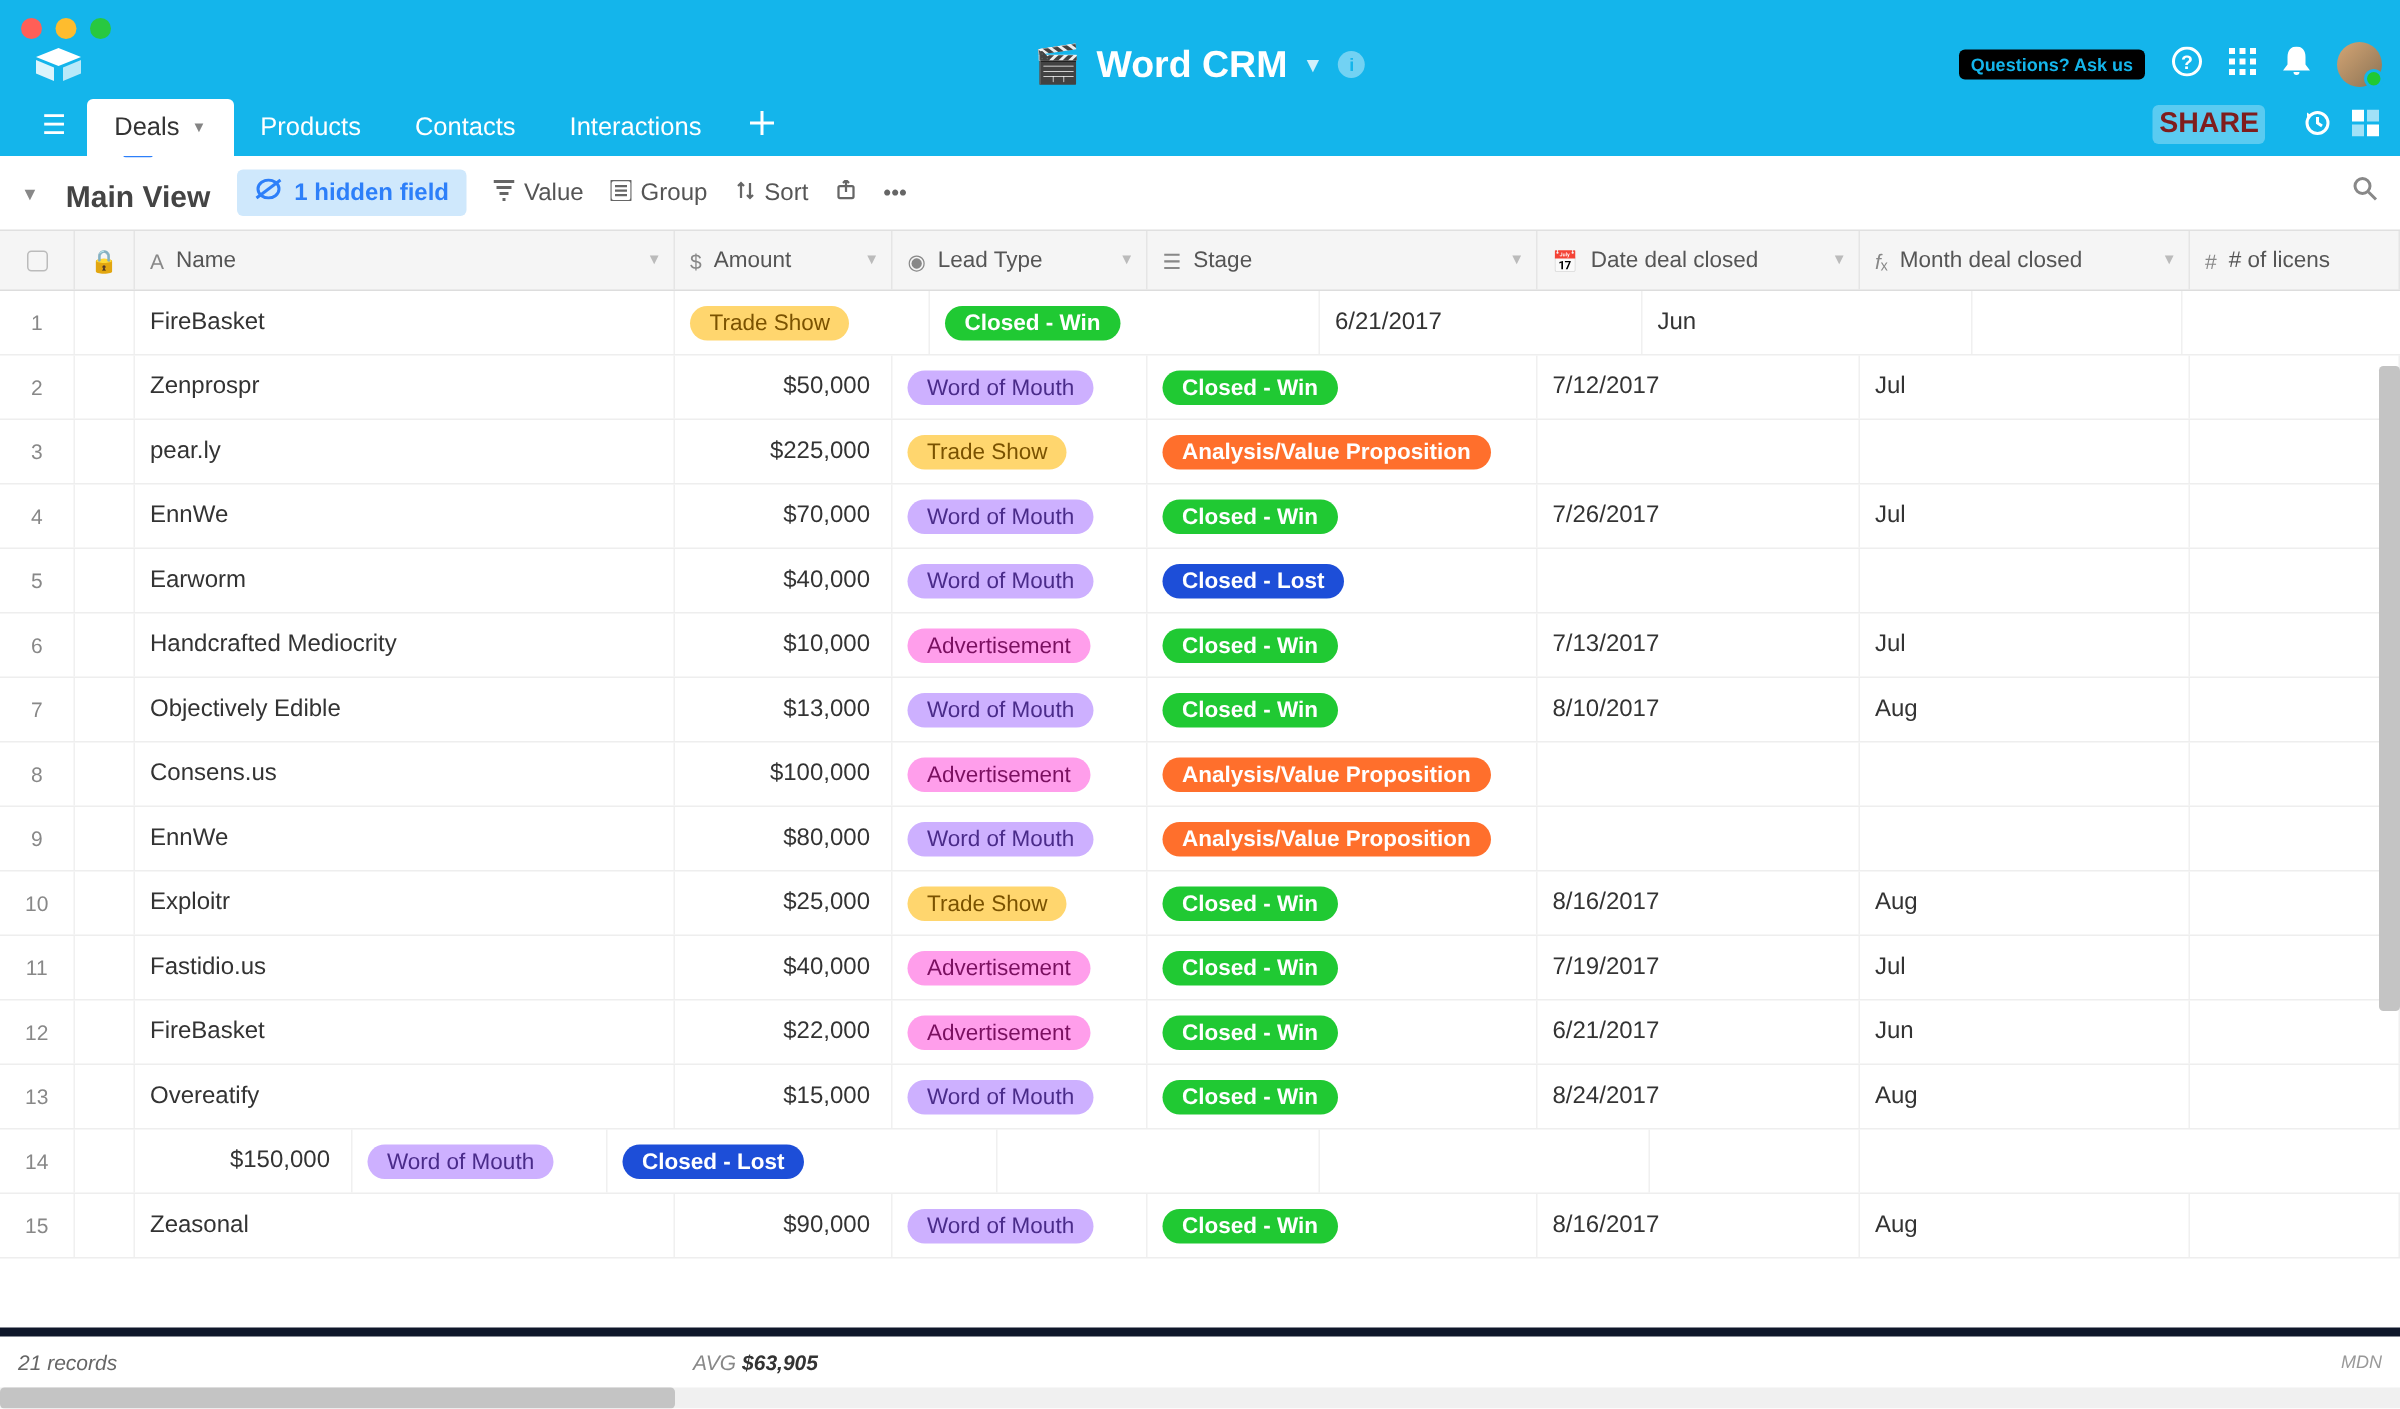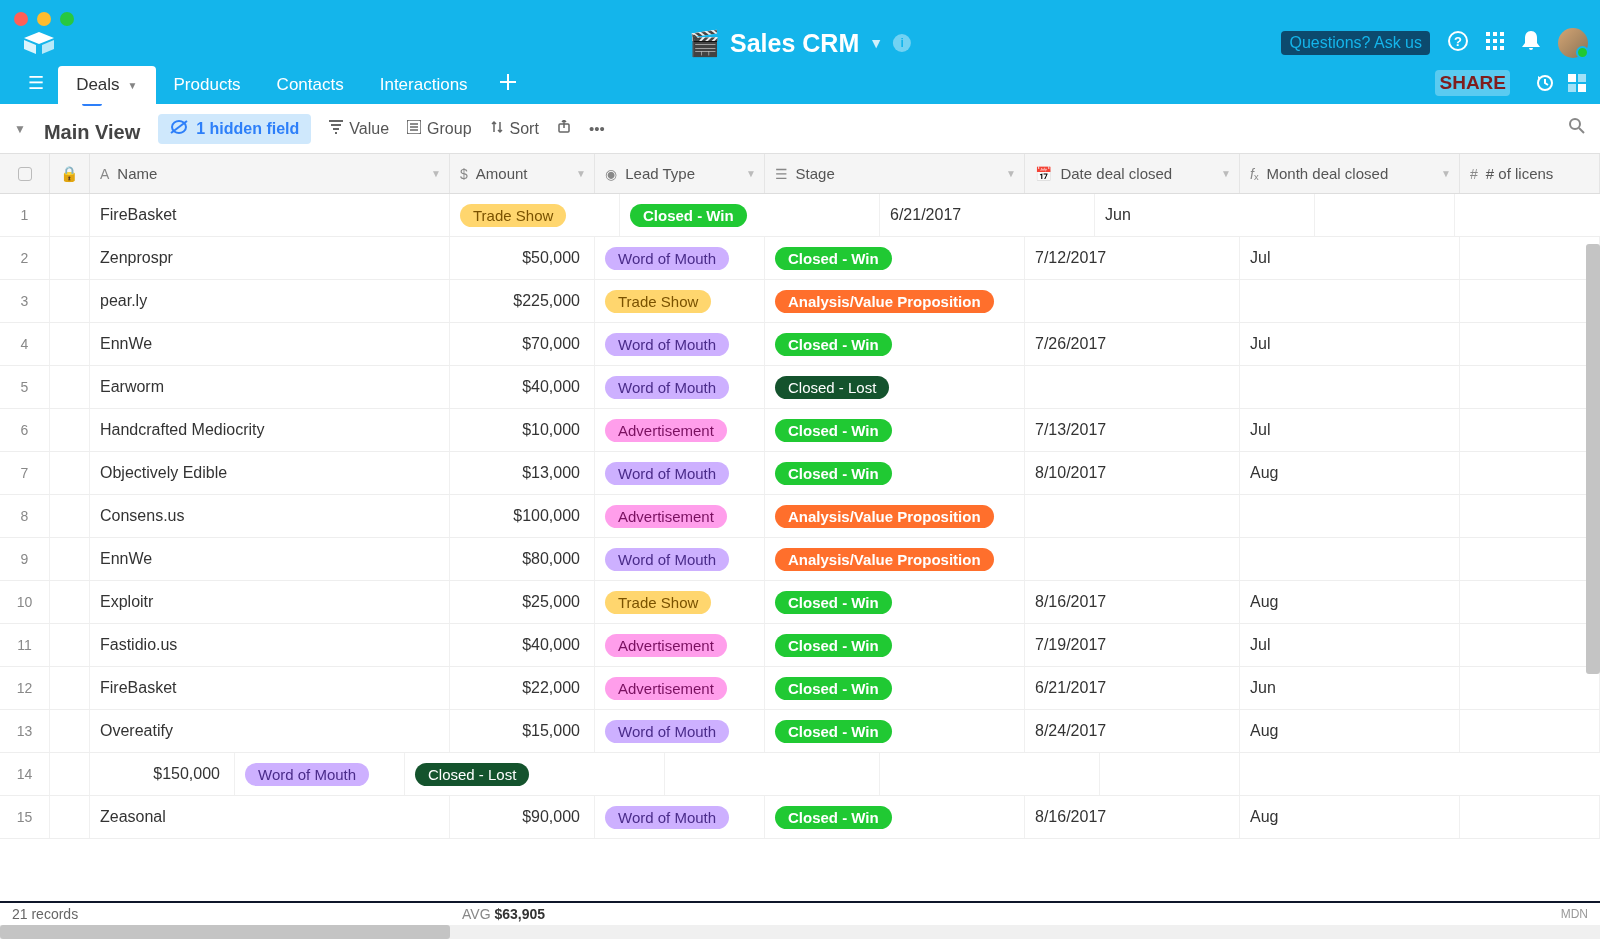--- a/index.html
+++ b/index.html
@@ -8,21 +8,21 @@
 .dot { width: 14px; height: 14px; border-radius: 50%; }
 .dot.red { background: #ff5f57; }
 .dot.yellow { background: #febc2e; }
 .dot.green { background: #28c840; }
 .topbar { background: #14b5eb; height: 64px; padding-top: 22px; display: flex; align-items: center; position: relative; }
 .logo { margin-left: 24px; width: 30px; height: 22px; }
 .title-area { position: absolute; left: 50%; transform: translateX(-50%); display: flex; align-items: center; gap: 10px; color: #fff; font-size: 25px; font-weight: 600; }
 .title-area .caret { font-size: 14px; opacity: 0.8; }
 .title-area .info-icon { width: 18px; height: 18px; border-radius: 50%; background: rgba(255,255,255,0.4); color: #14b5eb; font-size: 12px; font-weight: bold; display: flex; align-items: center; justify-content: center; }
 .top-right { position: absolute; right: 12px; display: flex; align-items: center; gap: 18px; }
-.questions-btn { background: #0c4a6e; color: #14b5eb; border-radius: 4px; padding: 3px 8px; font-size: 16px; font-weight: 400; }
+.questions-btn { background: #000000; color: #14b5eb; border-radius: 4px; padding: 3px 8px; font-size: 12px; font-weight: 700; }
 .top-icon { color: #fff; font-size: 18px; cursor: pointer; }
 .avatar { width: 30px; height: 30px; border-radius: 50%; background: linear-gradient(135deg,#d4a574,#8b7355); position: relative; }
 .avatar::after { content: ''; position: absolute; bottom: -1px; right: -1px; width: 9px; height: 9px; background: #20c933; border-radius: 50%; border: 2px solid #14b5eb; }
 .tabbar { background: #14b5eb; height: 40px; display: flex; align-items: flex-end; padding-left: 14px; position: relative; }
 .menu-icon { color: #fff; padding: 0 14px 10px 14px; font-size: 18px; cursor: pointer; }
 .tab { padding: 9px 18px; color: #fff; font-size: 17px; cursor: pointer; border-radius: 4px 4px 0 0; display: flex; align-items: center; gap: 8px; }
 .tab.active { background: #fff; color: #333; }
 .tab .tab-caret { font-size: 10px; opacity: 0.6; }
 .add-tab { padding: 9px 14px; color: #fff; font-size: 18px; cursor: pointer; }
 .share-btn { position: absolute; right: 90px; background: rgba(255,255,255,0.3); color: #7f1d1d; border-radius: 4px; padding: 2px 4px; font-size: 19px; font-weight: 700; bottom: 8px; }
@@ -63,24 +63,24 @@
 .dcell.lead { width: 170px; }
 .dcell.stage { width: 260px; }
 .dcell.date { width: 215px; }
 .dcell.month { width: 220px; }
 .dcell.lic { width: 140px; }
 .pill { border-radius: 14px; padding: 3px 13px; font-size: 15px; white-space: nowrap; }
 .pill-trade { background: #ffd66e; color: #7a5200; }
 .pill-word { background: #cdb0ff; color: #4a2b8a; }
 .pill-ad { background: #ff9eeb; color: #7a1060; }
 .pill-win { background: #20c933; color: #fff; font-weight: 600; }
-.pill-lost { background: #14532d; color: #fff; font-weight: 400; }
+.pill-lost { background: #1d4ed8; color: #fff; font-weight: 700; }
 .pill-analysis { background: #ff6f2c; color: #fff; font-weight: 600; }
 
-.footer { position: absolute; bottom: 14px; left: 0; right: 0; height: 24px; display: flex; align-items: center; font-size: 14px; color: #666; padding: 0 12px; background: #fff; border-top: 2px solid #0f172a; }
+.footer { position: absolute; bottom: 14px; left: 0; right: 0; height: 40px; display: flex; align-items: center; font-size: 14px; color: #666; padding: 0 12px; background: #fff; border-top: 6px solid #0f172a; font-style: italic; }
 .footer-left { width: 450px; }
 .footer-avg { color: #888; }
 .footer-avg b { color: #333; font-weight: 600; }
 .footer-right { margin-left: auto; color: #999; font-size: 12px; }
 .hscroll { position: absolute; bottom: 0; left: 0; right: 0; height: 14px; background: #f0f0f0; }
 .hscroll-thumb { position: absolute; left: 0; width: 450px; height: 14px; background: #c4c4c4; border-radius: 3px; }
 .vscroll { position: absolute; right: 0; top: 244px; width: 14px; height: 620px; }
 .vscroll-thumb { position: absolute; top: 0; width: 14px; height: 430px; background: #c4c4c4; border-radius: 3px; }
 </style>
 </head>
@@ -95,21 +95,21 @@
 <div class="topbar">
   <div class="logo">
     <svg viewBox="0 0 30 22">
         <polygon points="15,0 30,6 15,12 0,6" fill="#fff"></polygon>
         <polygon points="0,8 12,13 12,22 0,17" fill="#fff" opacity="0.85"></polygon>
         <polygon points="30,8 18,13 18,22 30,17" fill="#fff" opacity="0.7"></polygon>
       </svg>
   </div>
   <div class="title-area">
     <span>🎬</span>
-    <span>Sales CRM</span>
+    <span>Word CRM</span>
     <span class="caret">▼</span>
     <span class="info-icon">i</span>
   </div>
   <div class="top-right">
     <div class="questions-btn">Questions? Ask us</div>
     <span class="top-icon">
       <svg width="20" height="20" viewBox="0 0 20 20">
           <circle cx="10" cy="10" r="9" fill="none" stroke="#fff" stroke-width="2"></circle>
           <text x="10" y="15" text-anchor="middle" fill="#fff" font-size="13" font-weight="bold">?</text>
         </svg>

